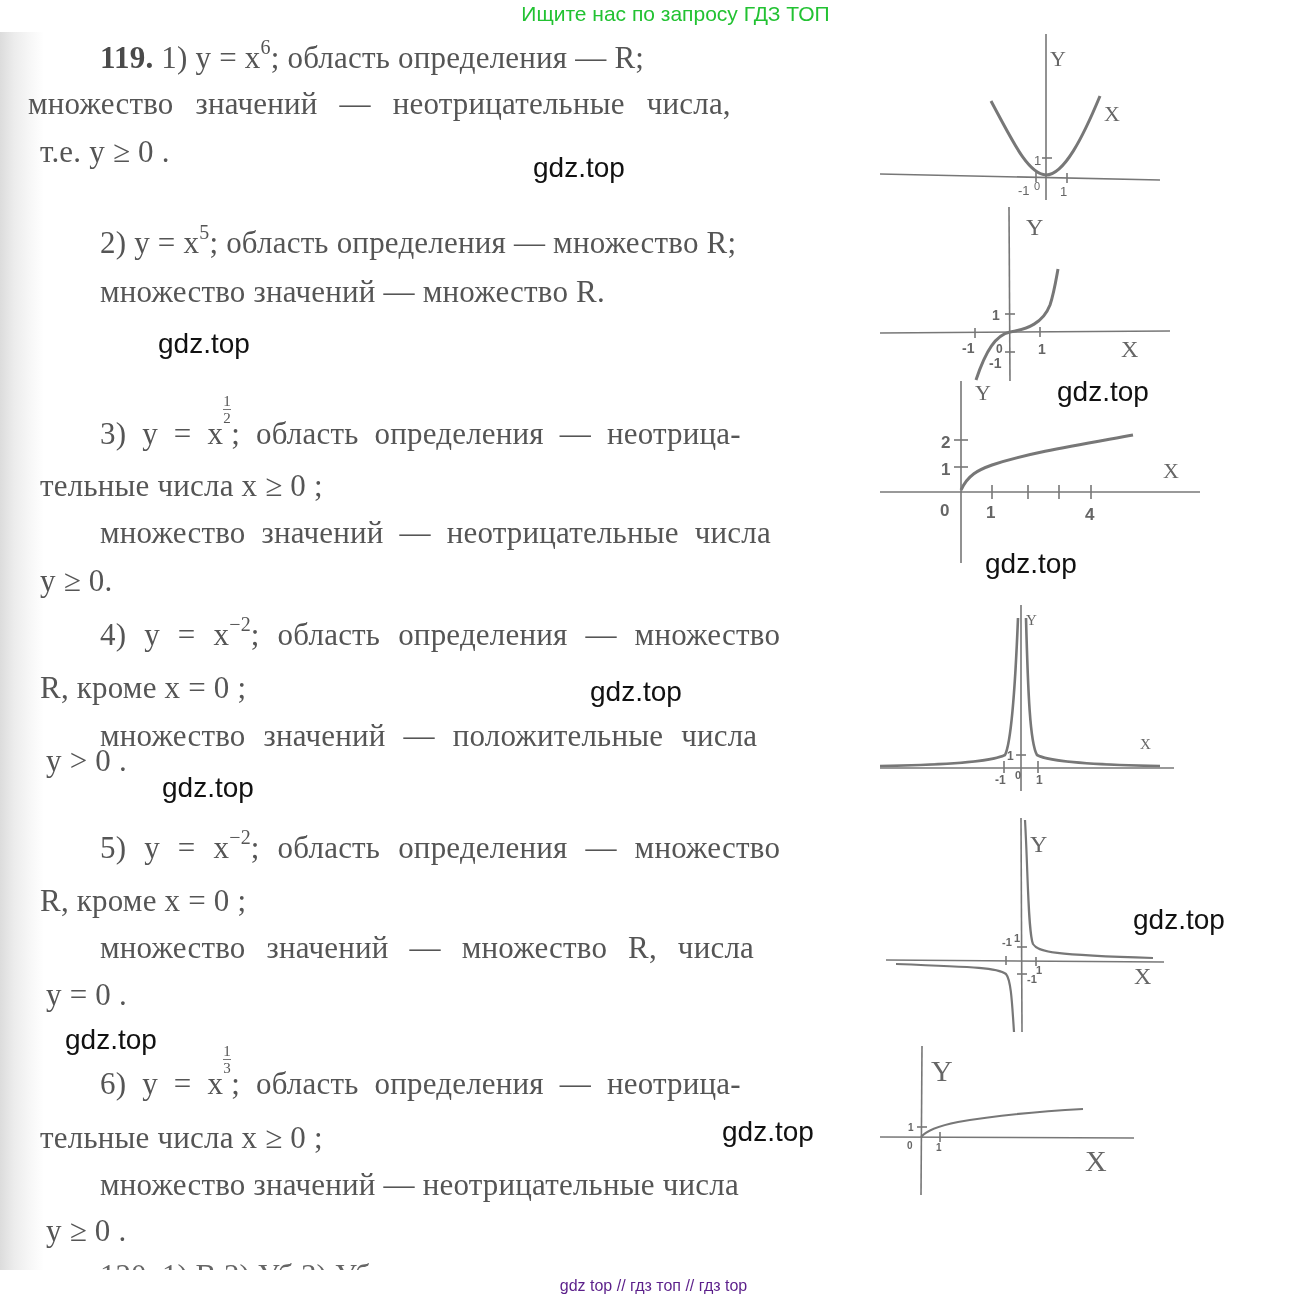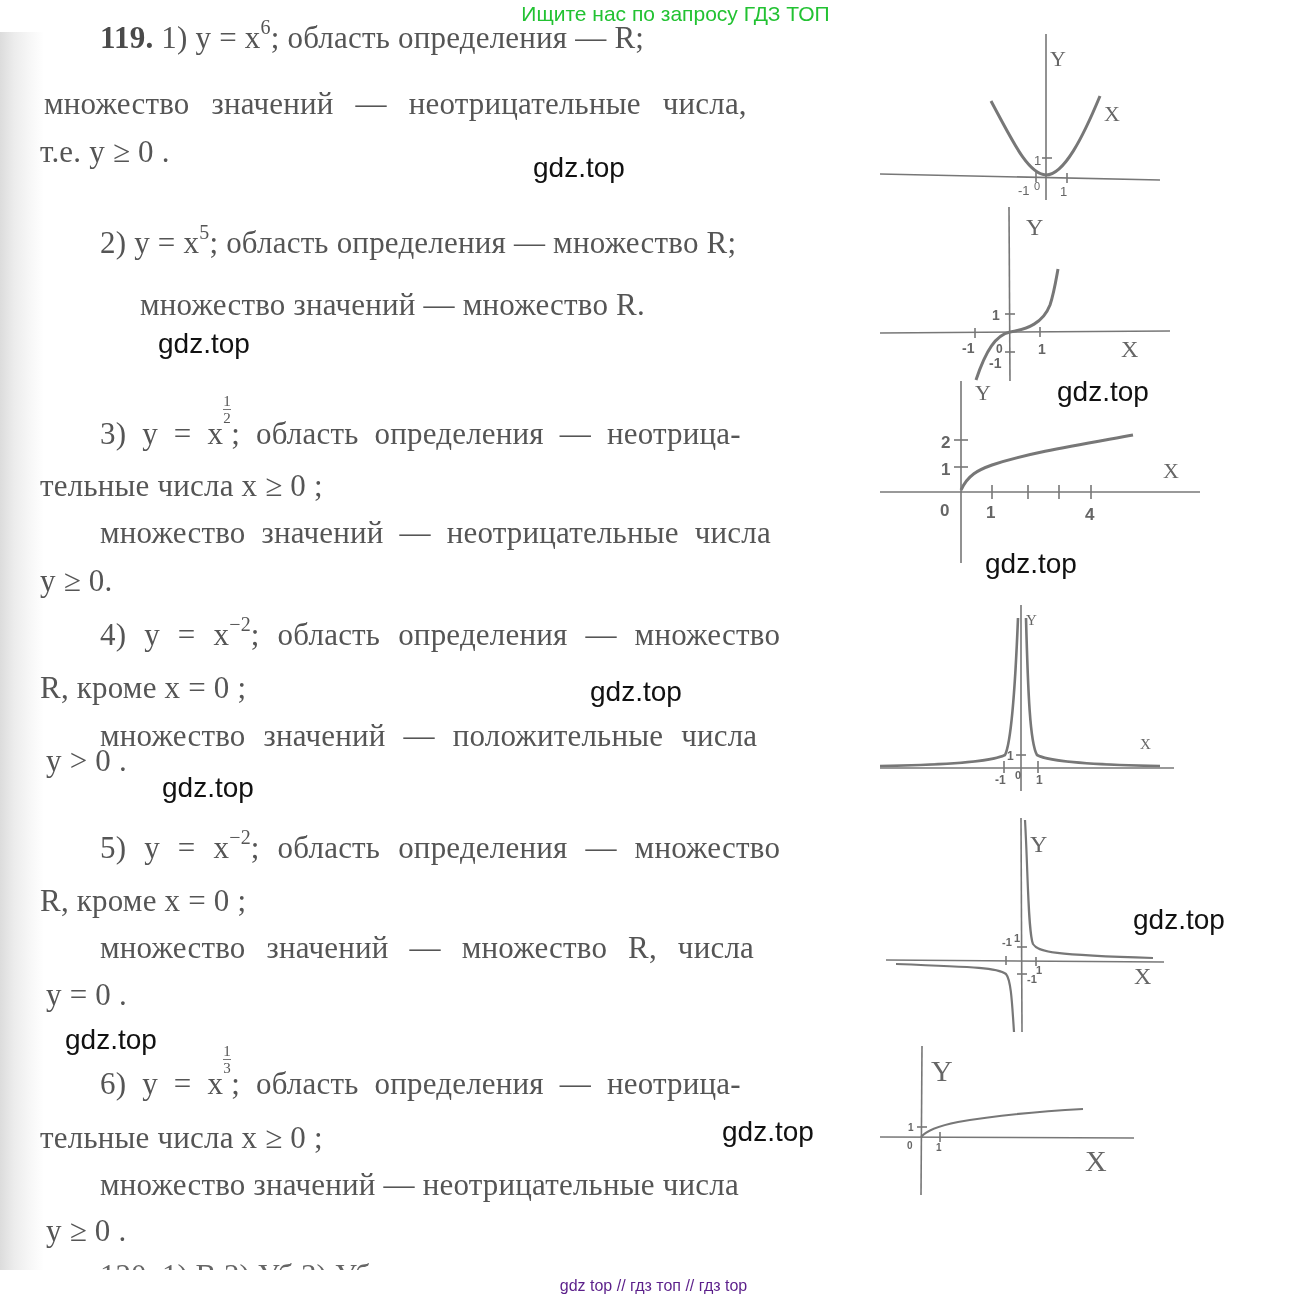--- a/index.html
+++ b/index.html
@@ -39,33 +39,33 @@
     font-family: "Liberation Serif", serif; font-size: 31px; color: #666; white-space: nowrap;
   }
 </style>
 </head>
 <body>
 
 <div class="top-banner">Ищите нас по запросу ГДЗ ТОП</div>
 
 <div class="scan"></div>
 
-<div class="t" style="left:100px; top:20px;">
+<div class="t" style="left:100px; top:40px;">
   <b>119.</b>
   <span>1)</span>
   <span>y = x</span><span class="sup">6</span><span>; область определения — R;</span>
 </div>
-<div class="t" style="left:44px; top:86px; word-spacing:14px;">множество значений — неотрицательные числа,</div>
+<div class="t" style="left:28px; top:86px; word-spacing:14px;">множество значений — неотрицательные числа,</div>
 <div class="t" style="left:40px; top:134px;">т.е. y ≥ 0 .</div>
 
 <div class="t" style="left:100px; top:225px;">
   <span>2)</span>
   <span>y = x</span><span class="sup">5</span><span>; область определения — множество R;</span>
 </div>
-<div class="t" style="left:100px; top:287px;margin-left:40px;">множество значений — множество R.</div>
+<div class="t" style="left:100px; top:274px;">множество значений — множество R.</div>
 
 <div class="t" style="left:100px; top:416px; word-spacing:8px;">
   <span>3)</span>
   <span>y = x</span><span class="frac"><span>1</span><span class="bar"></span><span>2</span></span><span>; область определения — неотрица-</span>
 </div>
 <div class="t" style="left:40px; top:468px;">тельные числа x ≥ 0 ;</div>
 <div class="t" style="left:100px; top:515px; word-spacing:8px;">множество значений — неотрицательные числа</div>
 <div class="t" style="left:40px; top:563px;">y ≥ 0.</div>
 
 <div class="t" style="left:100px; top:617px; word-spacing:10px;">

